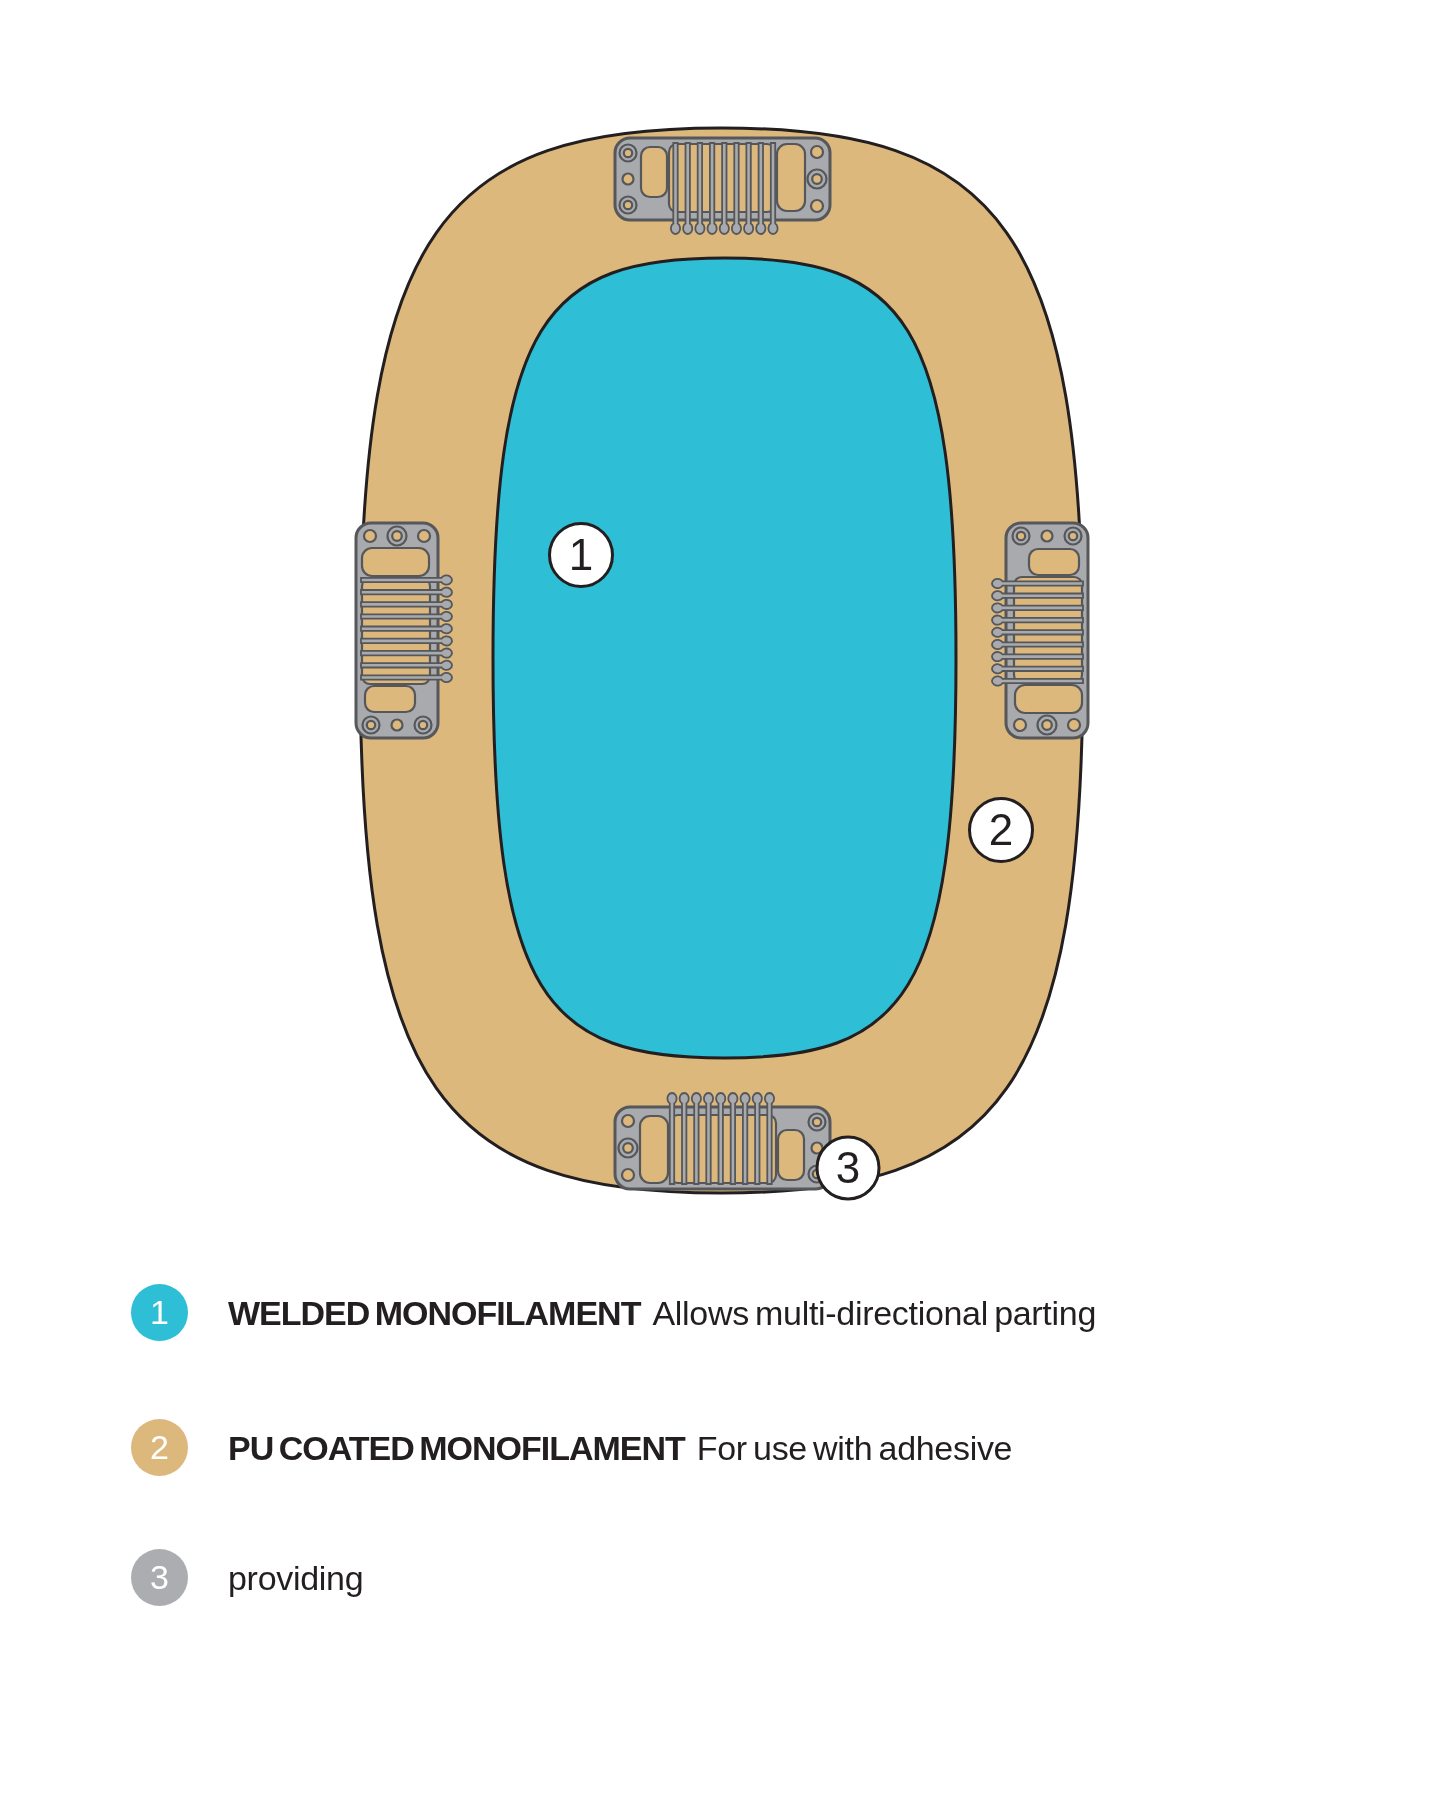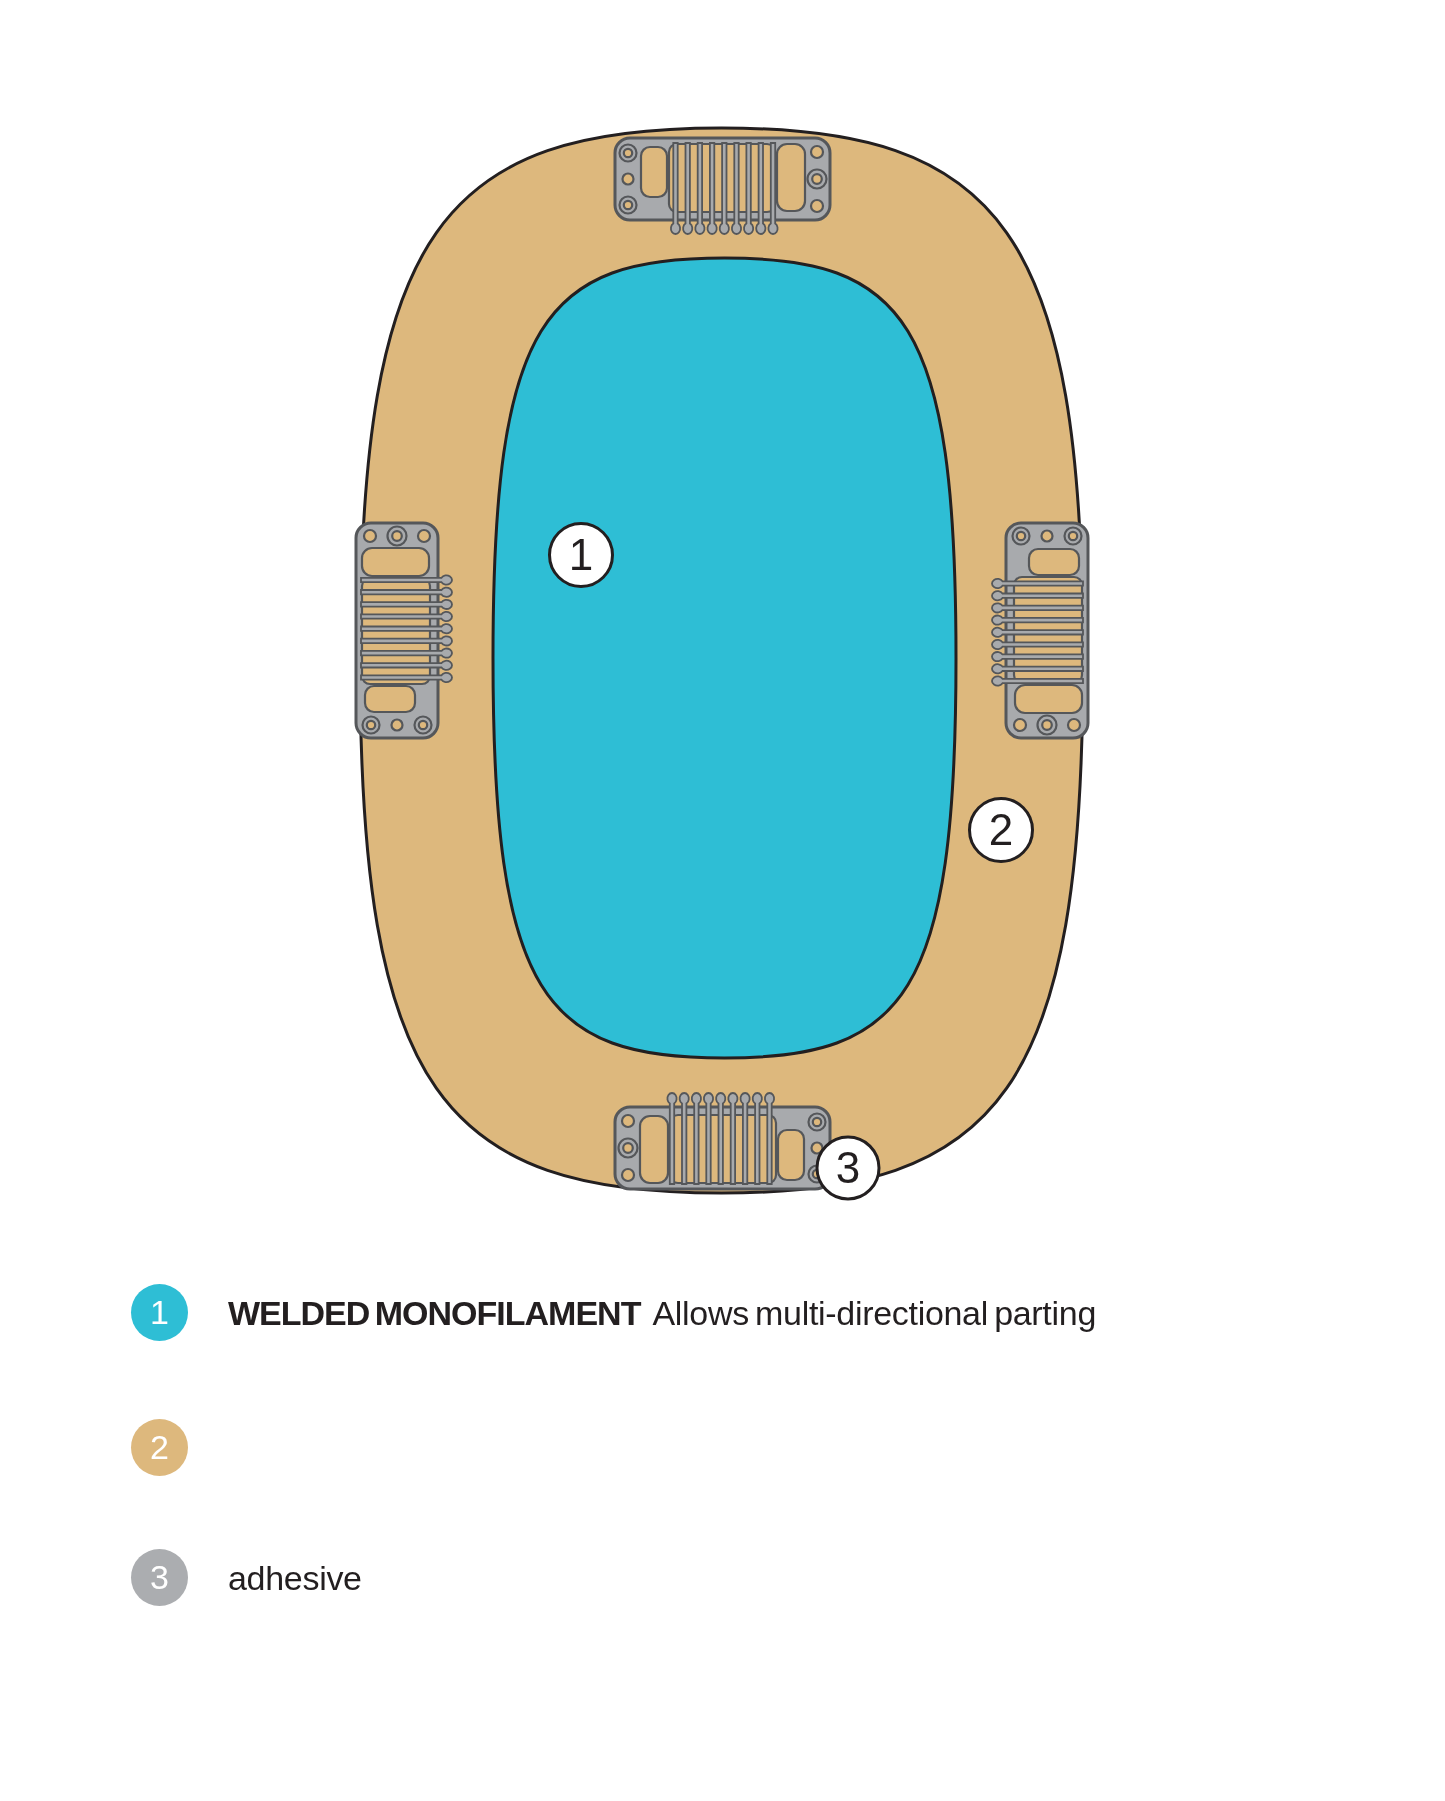--- a/index.html
+++ b/index.html
@@ -108,25 +108,26 @@
     <div class="legend-text">
       <div><span class="term">WELDED MONOFILAMENT</span><span class="rest">Allows multi-directional parting</span></div>
     </div>
   </div>
 
   <div class="legend-item" style="top:1418px;">
     <div class="legend-badge badge-tan">
       <span>2</span>
     </div>
     <div class="legend-text">
+      <div><span class="term">PU COATED MONOFILAMENT</span><span class="rest">For use with adhesive</span></div>
     </div>
   </div>
 
   <div class="legend-item" style="top:1548px;">
     <div class="legend-badge badge-gray">
       <span>3</span>
     </div>
     <div class="legend-text">
-      <div>adhesive</div>
+      <div>providing</div>
     </div>
   </div>
 
 </div>
 
 </body></html>

